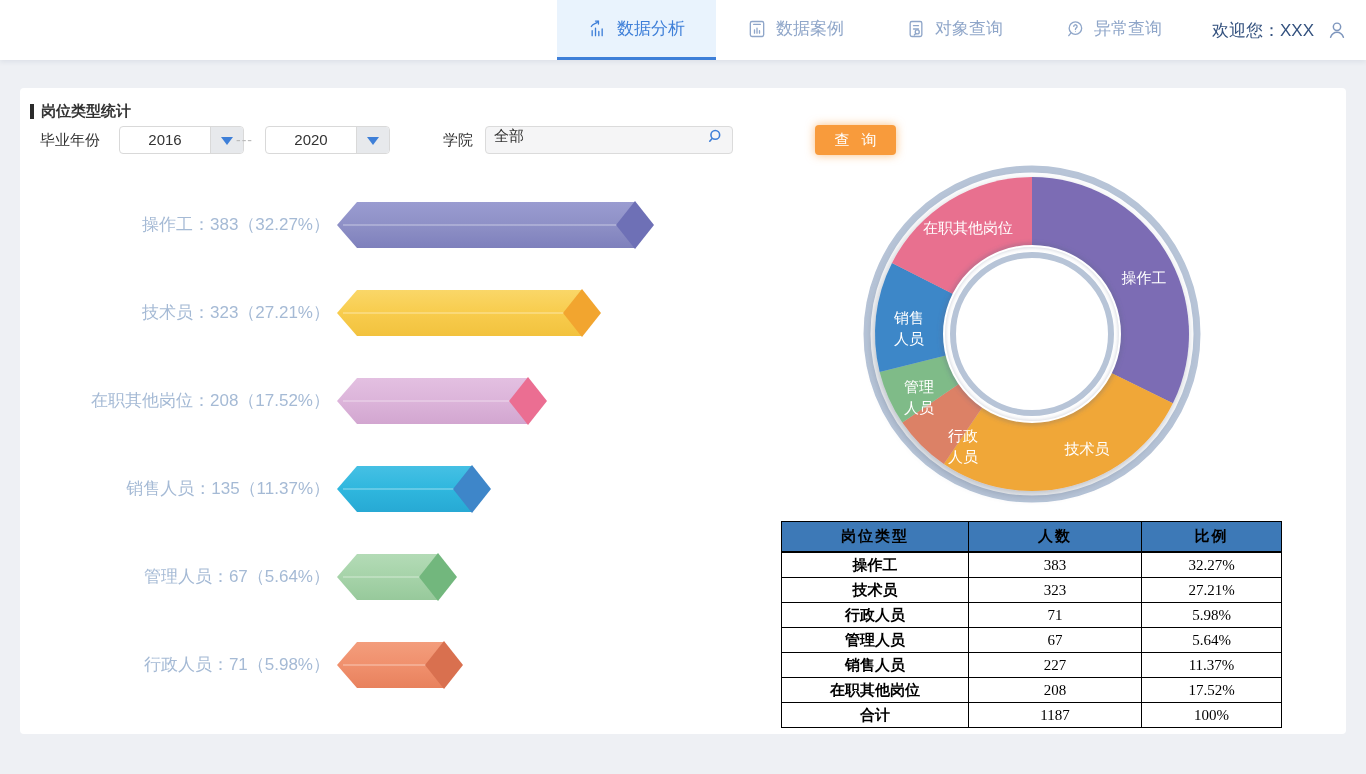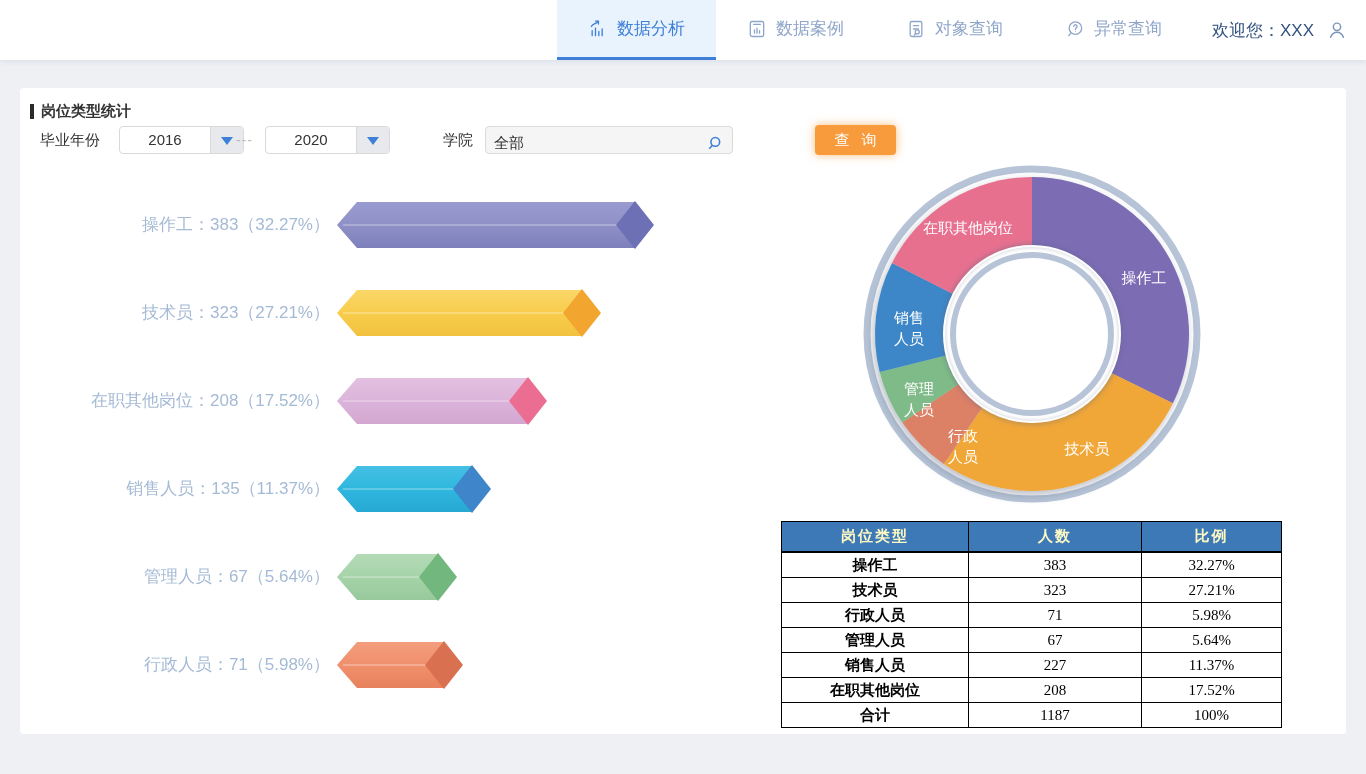--- a/index.html
+++ b/index.html
@@ -22,38 +22,38 @@
 
   
   .f-label{position:absolute;top:38px;height:28px;line-height:28px;font-size:15px;color:#333}
   .lbl-year{left:20px}.lbl-college{left:423px}
   .select{position:absolute;top:38px;height:28px;width:125px;border:1px solid #D9D9D9;border-radius:4px;background:#fff;box-sizing:border-box;display:flex;cursor:pointer;overflow:hidden}
   .sel-from{left:99px}.sel-to{left:245px}
   .select .val{flex:1;text-align:center;line-height:26px;font-size:15px;color:#333}
   .select .arrow{width:32px;background:#E7E9EC;border-left:1px solid #D9D9D9;display:flex;align-items:center;justify-content:center}
   .select .tri{width:0;height:0;border-left:6px solid transparent;border-right:6px solid transparent;border-top:8px solid #3E7FD8;margin-top:2px}
   .dashes{position:absolute;left:216px;top:38px;line-height:28px;color:#BBB;font-size:14px;letter-spacing:1px}
-  .search-box{position:absolute;left:465px;top:38px;width:248px;height:28px;background:#F5F5F6;border:1px solid #DBDBDB;border-radius:4px;box-sizing:border-box;display:flex;align-items:flex-end;padding:0 8px;font-size:15px;color:#333;cursor:text}
+  .search-box{position:absolute;left:465px;top:38px;width:248px;height:28px;background:#F5F5F6;border:1px solid #DBDBDB;border-radius:4px;box-sizing:border-box;display:flex;align-items:flex-start;padding:0 8px;font-size:15px;color:#333;cursor:text}
   .search-box .val{flex:1}
   .search-box svg{width:19px;height:19px;color:#3E7FD8;cursor:pointer}
   .query-btn{position:absolute;left:795px;top:37px;width:81px;height:30px;background:#F89B3C;border:none;border-radius:4px;color:#fff;font-size:15px;letter-spacing:4px;text-indent:4px;box-shadow:0 0 10px rgba(248,155,60,.65);cursor:pointer;font-family:inherit}
 
   
   .bar-chart{position:absolute;left:0;top:0;width:720px;height:642px}
   .bar-label{position:absolute;left:10px;width:300px;text-align:right;line-height:60px;font-size:17px;color:#A5BAD5}
   .bar-svg{position:absolute}
 
   
   .donut-box{position:absolute;left:840px;top:74px;width:344px;height:344px}
   .donut-box svg{position:absolute;left:0;top:0}
   .donut-label{position:absolute;color:#fff;font-size:15px;transform:translate(-50%,-50%);text-align:center;white-space:pre-line;line-height:21px}
 
   
   .stats-table{position:absolute;left:761px;top:433px;width:500px;border-collapse:collapse;font-family:"Liberation Serif","DejaVu Serif",serif;font-size:15px;color:#000;text-align:center;table-layout:fixed}
-  .stats-table th{background:#3D79B7;color:#fef9c3;height:27px;border:1px solid #000;border-bottom:2px solid #000;font-weight:700;letter-spacing:2px}
+  .stats-table th{background:#3D79B7;color:#000000;height:27px;border:1px solid #000;border-bottom:2px solid #000;font-weight:700;letter-spacing:2px}
   .stats-table td{height:22px;border:1px solid #000}
   .stats-table td.cat{font-weight:700}
   .col-type{width:187px}.col-count{width:173px}.col-ratio{width:140px}
 </style>
 </head>
 <body>
 
 <header class="topnav">
   <nav class="tabs">
     <div class="tab active">
@@ -230,21 +230,21 @@
         <circle cx="172" cy="172" r="88" fill="#fff"></circle>
         <circle cx="172" cy="172" r="89" fill="none" stroke="rgba(90,100,130,0.35)" stroke-width="4" filter="url(#softBlur)"></circle>
         <circle cx="172" cy="172" r="88" fill="none" stroke="#fff" stroke-width="2"></circle>
         <circle cx="172" cy="172" r="79" fill="none" stroke="#B7C4D7" stroke-width="6"></circle>
       </svg>
     <div>
         <div class="donut-label" style="left: 284px; top: 115px;">操作工</div>
         <div class="donut-label" style="left: 227px; top: 286px;">技术员</div>
         <div class="donut-label" style="left: 103px; top: 284px;">行政
 人员</div>
-        <div class="donut-label" style="left: 59px; top: 237px;">管理
+        <div class="donut-label" style="left: 59px; top: 237px; font-family: Liberation Mono, monospace;">管理
 人员</div>
         <div class="donut-label" style="left: 49px; top: 166px;">销售
 人员</div>
         <div class="donut-label" style="left: 108px; top: 65px;">在职其他岗位</div>
       </div>
   </div>
 
   <table class="stats-table">
     <colgroup>
         <col class="col-type">

